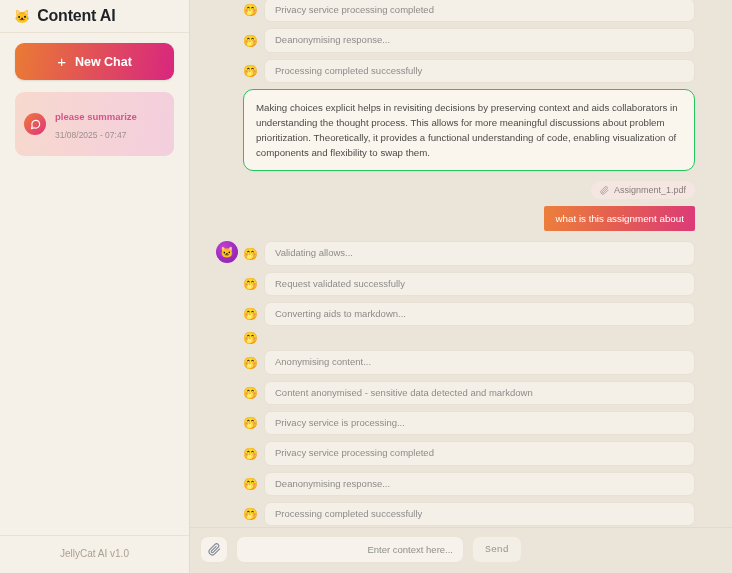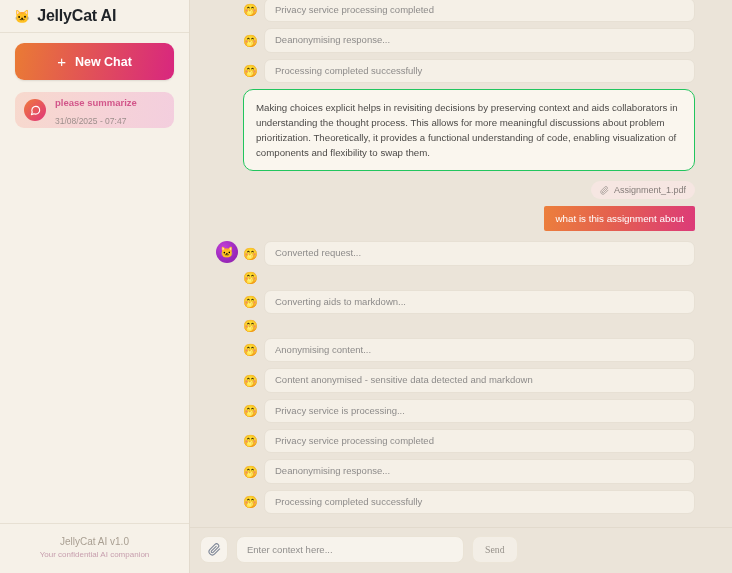--- a/index.html
+++ b/index.html
@@ -79,21 +79,21 @@
     line-height: 1;
     margin-top: -1px;
   }
 
   .chat-list { margin-top: 12px; }
 
   .chat-item {
     display: flex;
     align-items: center;
     gap: 9px;
-    padding: 0 9px;
+    padding: 14px 9px;
     border-radius: 9px;
     background: linear-gradient(100deg, #f7d9cd 0%, #f6d3d6 50%, #f3cede 100%);
     cursor: pointer;
   }
   .chat-item-icon {
     width: 22px;
     height: 22px;
     flex: 0 0 22px;
     border-radius: 50%;
     background: linear-gradient(135deg, #ef7a3b 0%, #e0347c 100%);
@@ -271,48 +271,49 @@
   .ctx-input, .msg-input {
     height: 27px;
     border-radius: 8px;
     background: #f7f3ec;
     border: 1px solid #eae3d6;
     font-size: 9.5px;
     font-family: "Liberation Sans", sans-serif;
     color: #4e4c4a;
     padding: 0 10px;
     outline: none;
+    text-align: right;
   }
   .ctx-input { flex: 0 0 228px; }
   .msg-input { flex: 1; min-width: 0; }
   .ctx-input::placeholder, .msg-input::placeholder { color: #908e8c; }
 
   .send-btn {
     flex: 0 0 auto;
     height: 27px;
     padding: 0 12px;
     border-radius: 8px;
     background: #f3eee6;
     border: 1px solid #ece5d8;
     color: #98938c;
     font-size: 9.8px;
-    font-family: Liberation Serif, serif;
+    font-family: Liberation Mono, monospace;
     cursor: pointer;
   }
 </style>
 </head>
 <body>
 
 <div id="app">
 
   <aside id="sidebar">
 
     <div class="sb-header">
       <span class="sb-logo-icon">🐱</span>
-      <span class="sb-title">JellyCat AI</span>
+      <span class="sb-title">Content AI</span>
     </div>
 
     <div class="sb-body">
 
       <button class="new-chat-btn">
         <span class="new-chat-plus">+</span>
         <span>New Chat</span>
       </button>
 
       <div class="chat-list">
@@ -326,21 +327,20 @@
             <span class="chat-item-title">please summarize</span>
             <span class="chat-item-date">31/08/2025 - 07:47</span>
           </span>
         </div>
       </div>
 
     </div>
 
     <div class="sb-footer">
       <div class="sb-footer-line1">JellyCat AI v1.0</div>
-      <div class="sb-footer-line2">Your confidential AI companion</div>
     </div>
 
   </aside>
 
   <section id="main">
 
     <div class="messages">
 
       <div class="msg-block">
 
@@ -370,24 +370,25 @@
           <span>Assignment_1.pdf</span>
         </div>
         <div class="user-bubble">what is this assignment about</div>
       </div>
 
       <div class="msg-block">
 
         <div class="status-row first">
           <span class="bot-avatar">🐱</span>
           <span class="status-emoji">🤭</span>
-          <span class="status-pill">Converted request...</span>
-        </div>
-        <div class="status-row">
-          <span class="status-emoji">🤭</span>
+          <span class="status-pill">Validating allows...</span>
+        </div>
+        <div class="status-row">
+          <span class="status-emoji">🤭</span>
+          <span class="status-pill">Request validated successfully</span>
         </div>
         <div class="status-row">
           <span class="status-emoji">🤭</span>
           <span class="status-pill">Converting aids to markdown...</span>
         </div>
         <div class="status-row">
           <span class="status-emoji">🤭</span>
         </div>
         <div class="status-row">
           <span class="status-emoji">🤭</span>

